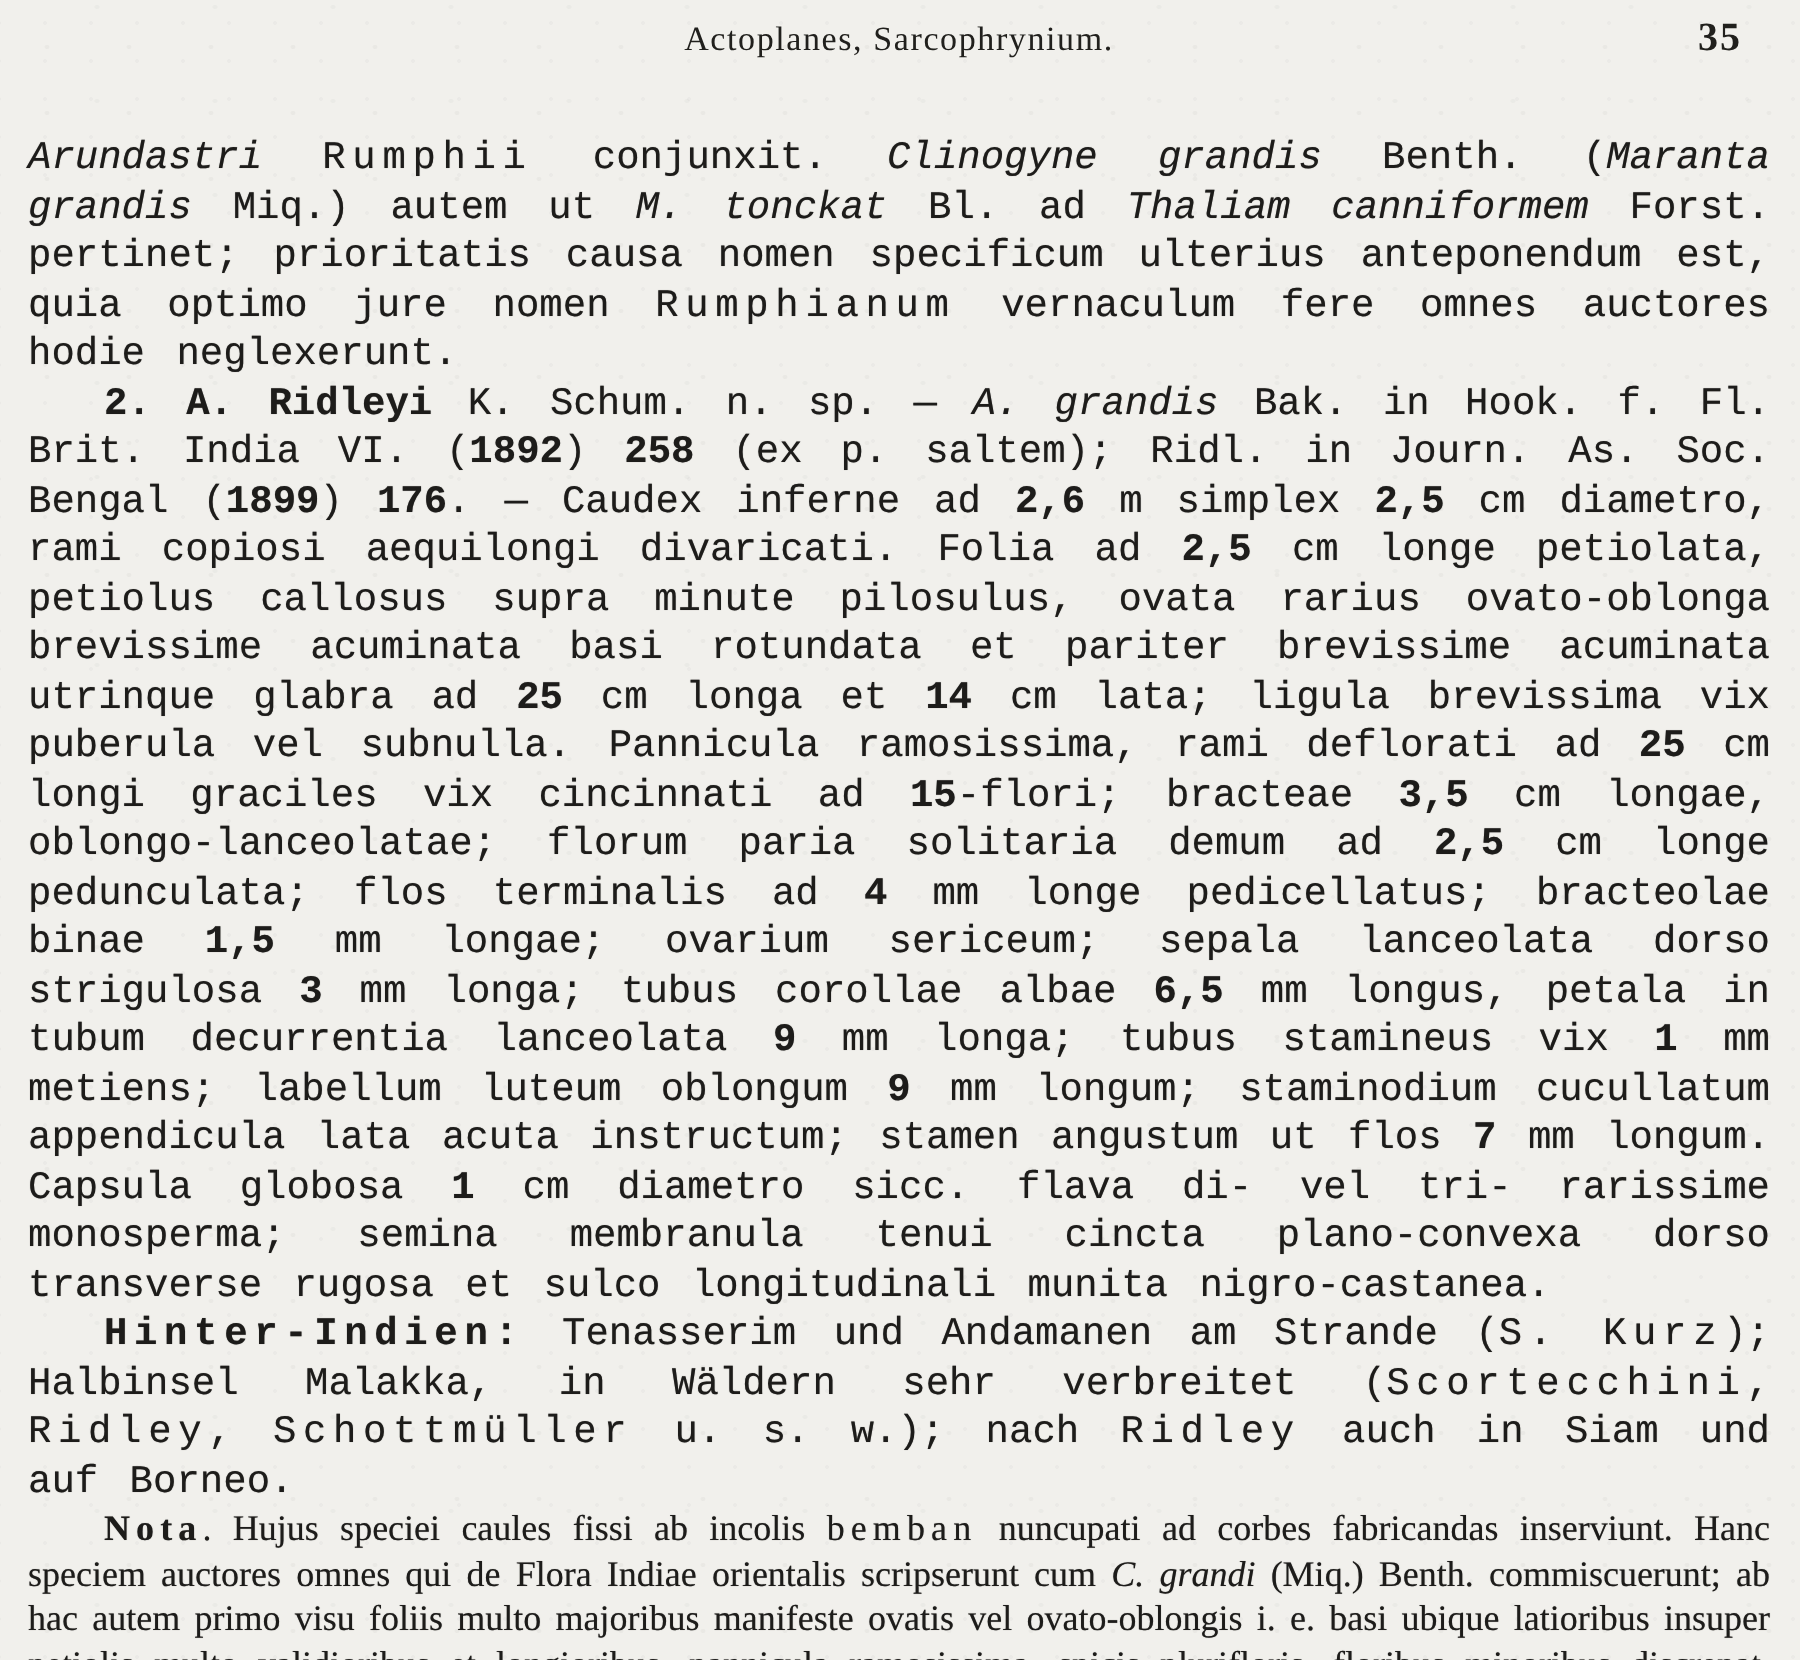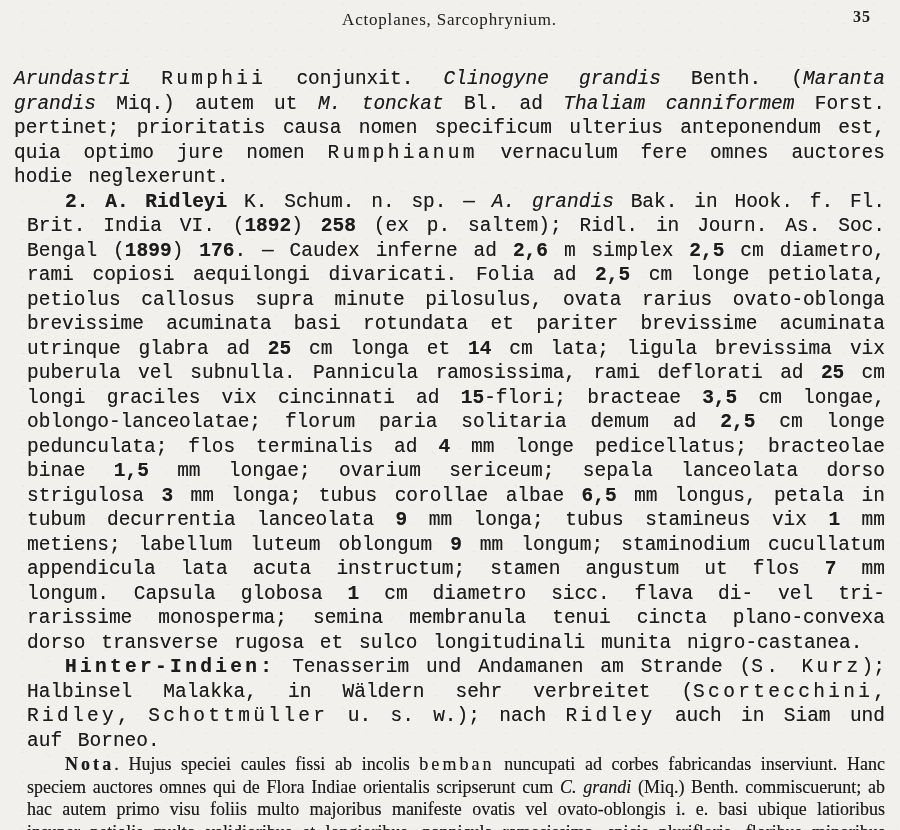--- a/index.html
+++ b/index.html
@@ -36,21 +36,21 @@
     transform: translateX(-50%);
     font-size: 17px;
     letter-spacing: 0.8px;
     white-space: nowrap;
     color: #21201d;
   }
   .page-number {
     position: absolute;
     right: 14px;
     top: 0px;
-    font-size: 16px;
+    font-size: 20px;
     font-weight: 600;
     letter-spacing: 1px;
     color: #21201d;
   }
   .body {
     margin-top: 31px;
   }
   .para {
     margin: 0;
     text-align: justify;
@@ -60,21 +60,21 @@
     font-size: 19.5px;
     line-height: 24.5px;
     word-spacing: 4px;
     font-family: Liberation Mono, monospace;
   }
   .para-small {
     font-size: 18px;
     line-height: 22.5px;
     word-spacing: 2px;
   }
-  .indent { text-indent: 38px; margin-left: 13px; }
+  .indent { text-indent: 38px; }
   .run-normal { }
   .run-italic { font-style: italic; }
   .run-bold { font-weight: 700; }
   .run-spaced { letter-spacing: 0.17em; }
   .run-bold-spaced { font-weight: 700; letter-spacing: 0.17em; }
 </style>
 </head>
 <body>
 
 <div class="page">

